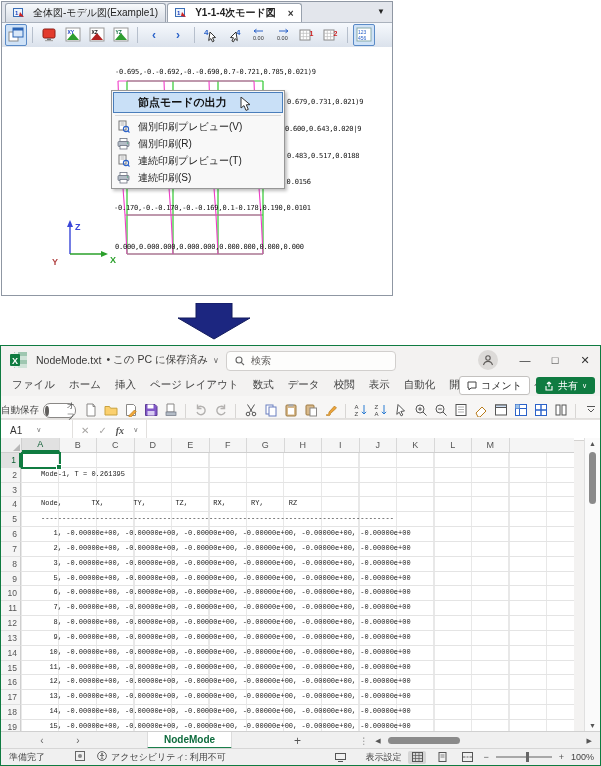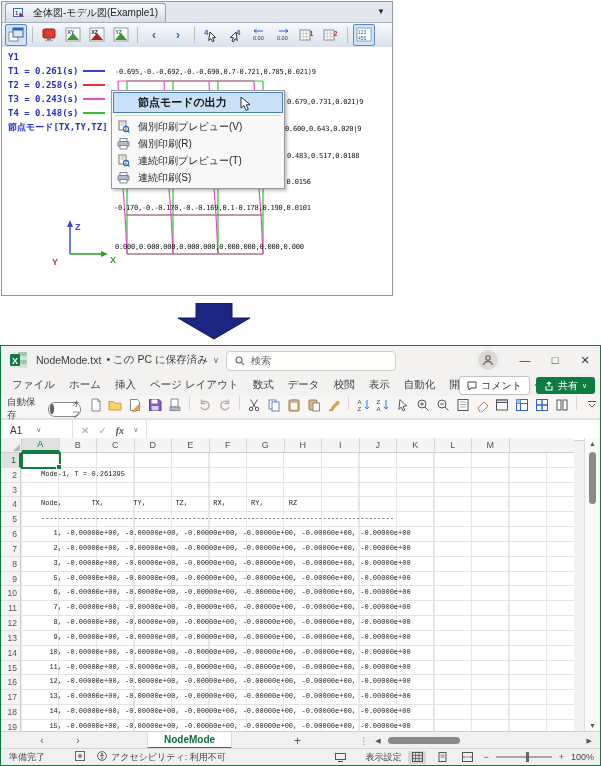--- a/index.html
+++ b/index.html
@@ -50,21 +50,21 @@
   #xl-search{position:absolute;left:225px;top:5px;width:160px;height:18px;background:#fdfdfc;border:1px solid #d1cfcd;
              border-radius:4px;display:flex;align-items:center;padding-left:8px;gap:6px;font-size:10px;color:#605e5c;}
   #xl-winbtns{position:absolute;right:0;top:0;height:28px;display:flex;align-items:center;}
   #xl-avatar{width:20px;height:20px;border-radius:50%;background:#dcdad8;margin-right:12px;display:flex;align-items:center;justify-content:center;}
   .winbtn{width:30px;height:28px;display:flex;align-items:center;justify-content:center;font-size:11px;color:#333;}
   #xl-menus{height:22px;display:flex;align-items:center;padding-left:4px;position:relative;}
   .xmenu{font-size:10.5px;color:#424242;padding:0 7px;}
   #xl-menu-right{position:absolute;right:5px;top:2px;display:flex;gap:6px;align-items:center;}
   #btn-comment{height:17px;display:flex;align-items:center;gap:4px;padding:0 7px;border:1px solid #c3c1bf;border-radius:3px;background:#fff;font-size:10px;color:#333;}
   #btn-share{height:17px;display:flex;align-items:center;gap:4px;padding:0 8px;border-radius:3px;background:#0f7b41;color:#fff;font-size:10px;}
-  #xl-qat{height:22px;display:flex;align-items:flex-start;padding-left:6px;gap:3px;border-bottom:1px solid #e1dfdd;background:#f7f6f5;}
+  #xl-qat{height:22px;display:flex;align-items:flex-end;gap:3px;border-bottom:1px solid #e1dfdd;background:#f7f6f5;}
   #autosave{display:flex;align-items:center;gap:4px;font-size:9.5px;color:#444;margin-right:3px;}
   #autosave .pill{width:30px;height:13px;border-radius:7px;border:1px solid #8a8886;background:#fff;display:flex;align-items:center;gap:18px;padding-left:1px;}
   #autosave .knob{width:10px;height:10px;border-radius:50%;background:#605e5c;}
   #autosave .pill span{font-size:8px;color:#444;}
   .qicon{width:17px;height:17px;display:flex;align-items:center;justify-content:center;}
   .qicon svg{width:14px;height:14px;}
   .qsep{width:1px;height:14px;background:#d8d6d4;margin:0 3px;}
   #xl-formula{height:20px;background:#fff;border-bottom:1px solid #d4d2d0;border-top:1px solid #e5e3e1;display:flex;align-items:center;}
   #namebox{width:62px;height:100%;display:flex;align-items:center;font-size:10px;color:#333;padding-left:9px;gap:14px;border-right:1px solid #e2e0de;}
   #fxbtns{display:flex;align-items:center;gap:9px;padding:0 8px;font-size:10px;color:#a7a5a3;border-right:1px solid #e2e0de;height:100%;}
@@ -127,20 +127,29 @@
     <div id="vw-tabs">
 
     <div class="vtab">
           <span class="ticon"><svg viewBox="0 0 12 11">
               <rect x="0.5" y="0.5" width="9" height="8" fill="#eef4fb" stroke="#3a6db5"></rect>
               <text x="2" y="7" font-size="6" fill="#1a3fbf" font-weight="bold">1</text>
               <path d="M7 4l4 5-5-1z" fill="#cc2222"></path>
             </svg></span>
           <span>全体図-モデル図(Example1)</span>
         </div>
+        <div class="vtab active">
+          <span class="ticon"><svg viewBox="0 0 12 11">
+              <rect x="0.5" y="0.5" width="9" height="8" fill="#eef4fb" stroke="#3a6db5"></rect>
+              <text x="2" y="7" font-size="6" fill="#1a3fbf" font-weight="bold">1</text>
+              <path d="M7 4l4 5-5-1z" fill="#cc2222"></path>
+            </svg></span>
+          <span>Y1-1-4次モード図</span>
+          <span class="tclose">×</span>
+        </div>
         <span id="vw-tab-caret">▼</span>
       </div>
     <div id="vw-toolbar">
         <div class="tbtn sel">
           <span style="display: flex;">
             <svg viewBox="0 0 16 16">
               <rect x="1" y="5" width="9" height="9" fill="#fff" stroke="#8a8a8a"></rect>
               <rect x="5" y="1" width="10" height="9" fill="#d8e7f8" stroke="#2a64b5"></rect>
               <rect x="5" y="1" width="10" height="2.5" fill="#2a64b5"></rect>
             </svg>
@@ -250,28 +259,20 @@
           <span style="display: flex;">
             <svg viewBox="0 0 16 16">
               <rect x="1" y="1" width="14" height="13" fill="#fff" stroke="#8aa"></rect>
               <text x="2" y="6.5" font-size="5" fill="#2b62c9">123</text>
               <text x="2" y="12.5" font-size="5" fill="#2b62c9">456</text>
             </svg>
           </span>
         </div>
       </div>
     <div id="vw-content">
-      <div id="legend">
-          <div>Y1</div>
-          <div class="leg-row"><span>T1 = 0.261(s)</span><span class="leg-line" style="background: rgb(58, 63, 208);"></span></div>
-          <div class="leg-row"><span>T2 = 0.258(s)</span><span class="leg-line" style="background: rgb(224, 53, 53);"></span></div>
-          <div class="leg-row"><span>T3 = 0.243(s)</span><span class="leg-line" style="background: rgb(225, 79, 210);"></span></div>
-          <div class="leg-row"><span>T4 = 0.148(s)</span><span class="leg-line" style="background: rgb(53, 193, 53);"></span></div>
-          <div>節点モード[TX,TY,TZ]</div>
-        </div>
 
       <svg id="frame-svg" width="391" height="248">
           <line x1="125" y1="34" x2="125" y2="207" stroke="#2ec82e" stroke-width="1.2"></line>
           <line x1="171" y1="34" x2="171" y2="207" stroke="#2ec82e" stroke-width="1.2"></line>
           <line x1="216" y1="34" x2="216" y2="207" stroke="#2ec82e" stroke-width="1.2"></line>
           <line x1="261" y1="34" x2="261" y2="207" stroke="#2ec82e" stroke-width="1.2"></line>
           <line x1="125" y1="34" x2="261" y2="34" stroke="#2ec82e" stroke-width="1.2"></line>
           <line x1="125" y1="61" x2="261" y2="61" stroke="#2ec82e" stroke-width="1.2"></line>
           <line x1="125" y1="88" x2="261" y2="88" stroke="#2ec82e" stroke-width="1.2"></line>
           <line x1="125" y1="115" x2="261" y2="115" stroke="#2ec82e" stroke-width="1.2"></line>

